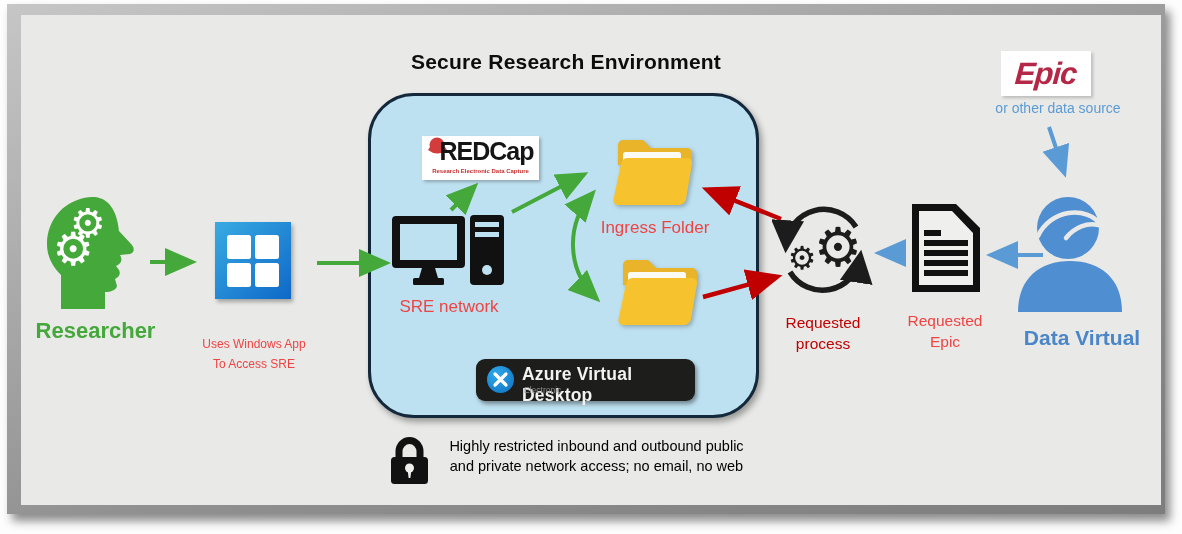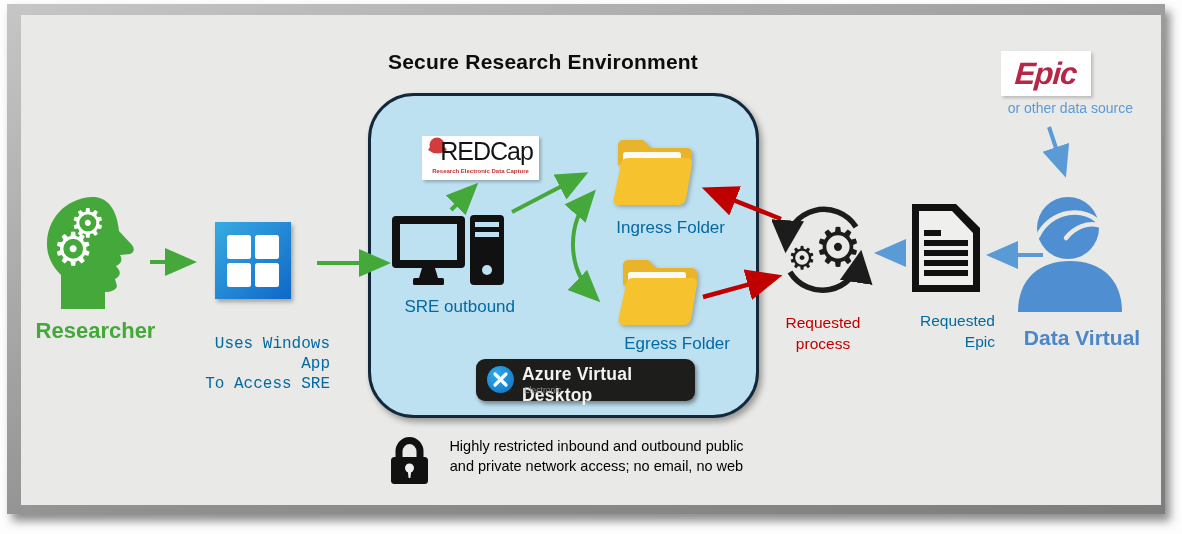--- a/index.html
+++ b/index.html
@@ -6,23 +6,23 @@
   #stage{position:relative;width:1182px;height:534px;overflow:hidden;
          font-family:"Liberation Sans",sans-serif;background:#fdfdfd;}
   
   #frame{position:absolute;left:7px;top:4px;width:1158px;height:510px;
          background:linear-gradient(160deg,#c6c6c6,#909090 60%,#7d7d7d);
          box-shadow:5px 7px 9px rgba(0,0,0,.45);}
   #canvas-bg{position:absolute;left:21px;top:15px;width:1140px;height:490px;
          background:var(--background,#e9e9e7);}
 
   .abs{position:absolute;}
-  .lbl{color:#0369a1;text-align:right;}
-
-  #diagram-title{left:348px;top:50px;width:390px;font-size:21px;font-weight:bold;
+  .lbl{color:#ef4444;text-align:center;}
+
+  #diagram-title{left:371px;top:50px;width:390px;font-size:21px;font-weight:bold;
          color:#0d0d0d;text-align:center;letter-spacing:.2px;}
 
   #sre-box{left:368px;top:93px;width:385px;height:319px;border-radius:46px;
          background:var(--sre-box-fill,#bee1f1);border:3px solid var(--sre-box-border,#13293b);
          box-shadow:3px 4px 6px rgba(0,0,0,.35);}
 
   #arrows{left:0;top:0;width:1182px;height:534px;pointer-events:none;}
   .stroke-green{stroke:var(--green,#45a83a);}
   .stroke-red{stroke:var(--red,#c00000);}
   .stroke-blue{stroke:var(--blue-arrow,#5b9bd5);}
@@ -37,31 +37,31 @@
   #researcher-label{left:13px;top:318px;width:165px;font-size:22px;font-weight:bold;
          color:var(--green,#45a83a);text-align:center;}
 
   
   #windows-icon{left:215px;top:222px;width:76px;height:77px;
          background:linear-gradient(135deg,#38abe2,#0f68c8);
          box-shadow:2px 3px 4px rgba(0,0,0,.3);
          display:flex;align-items:center;justify-content:center;}
   #windows-icon .panes{display:grid;grid-template-columns:24px 24px;grid-template-rows:24px 24px;gap:4px;}
   #windows-icon .pane{background:#fff;border-radius:2.5px;}
-  #windows-label{left:178px;top:334px;width:152px;font-size:16px;line-height:20px;font-family:Liberation Mono, monospace;}
+  #windows-label{left:178px;top:334px;width:152px;font-size:12px;line-height:20px;}
 
   
   #desktop-icon{left:392px;top:212px;width:112px;height:74px;}
   #desktop-label{left:383px;top:297px;width:132px;font-size:17px;}
 
   
   #redcap-logo{left:422px;top:136px;width:117px;height:44px;background:#fff;
          box-shadow:2px 2px 3px rgba(0,0,0,.25);}
   #redcap-name{position:absolute;left:12px;top:1px;width:105px;text-align:center;
-         font-size:25px;font-weight:normal;color:#151515;letter-spacing:-1px;}
+         font-size:25px;font-weight:bold;color:#151515;letter-spacing:-1px;}
   #redcap-tagline{position:absolute;left:0;top:32px;width:117px;text-align:center;
          font-size:6px;font-weight:bold;color:#c62f2f;}
   #redcap-cap{position:absolute;left:5px;top:0px;width:22px;height:22px;}
 
   
   #ingress-folder-icon{left:613px;top:136px;width:83px;height:71px;filter:drop-shadow(2px 2px 2px rgba(0,0,0,.25));}
   #egress-folder-icon{left:618px;top:256px;width:83px;height:71px;filter:drop-shadow(2px 2px 2px rgba(0,0,0,.25));}
   #ingress-label{left:585px;top:218px;width:140px;font-size:17px;}
   #egress-label{left:590px;top:334px;width:140px;font-size:17px;}
 
@@ -85,21 +85,21 @@
   
   #steward-icon{left:1014px;top:194px;width:112px;height:118px;}
   #steward-label{left:992px;top:326px;width:180px;font-size:21px;font-weight:bold;
          color:var(--steward-text,#4a86c8);text-align:center;}
 
   
   #epic-logo{left:1001px;top:51px;width:90px;height:45px;background:#fff;
          display:flex;align-items:center;justify-content:center;box-shadow:2px 2px 3px rgba(0,0,0,.2);}
   #epic-name{font-size:31px;font-weight:bold;font-style:italic;color:var(--epic-red,#b52747);
          letter-spacing:-1px;transform:skewX(-4deg);}
-  #epic-caption{left:983px;top:100px;width:150px;font-size:14px;color:var(--blue-arrow,#5b9bd5);text-align:right;}
+  #epic-caption{left:983px;top:100px;width:150px;font-size:14px;color:var(--blue-arrow,#5b9bd5);text-align:center;}
 
   
   #lock-icon{left:389px;top:436px;width:41px;height:50px;}
   #security-note{left:443px;top:437px;width:307px;font-size:14.5px;line-height:19.5px;color:#000000;text-align:center;}
 </style>
 </head>
 <body>
 
 <div id="stage">
   <div id="frame"></div>
@@ -165,21 +165,21 @@
       <rect x="0" y="4" width="73" height="52" rx="4"></rect>
       <rect x="8" y="12" width="57" height="36" fill="#bee1f1"></rect>
       <polygon points="30,56 43,56 46,66 27,66"></polygon>
       <rect x="21" y="66" width="31" height="7" rx="1.5"></rect>
       <rect x="78" y="3" width="34" height="70" rx="4"></rect>
       <rect x="83" y="10" width="24" height="5" fill="#bee1f1"></rect>
       <rect x="83" y="20" width="24" height="5" fill="#bee1f1"></rect>
       <circle cx="95" cy="58" r="5" fill="#bee1f1"></circle>
     </g>
   </svg>
-  <div class="abs lbl" id="desktop-label">SRE outbound</div>
+  <div class="abs lbl" id="desktop-label">SRE network</div>
 
   <div class="abs" id="redcap-logo">
     <svg id="redcap-cap" viewBox="0 0 22 22">
       <circle cx="10" cy="9" r="7.5" fill="#d23c3c"></circle>
       <path d="M3,11 Q10,17 18,11 L20,14 Q10,21 1,14 Z" fill="#d23c3c"></path>
     </svg>
     <div id="redcap-name">REDCap</div>
     <div id="redcap-tagline">Research Electronic Data Capture</div>
   </div>
 
@@ -188,21 +188,20 @@
     <rect x="10" y="16" width="58" height="11" rx="2.5" fill="#fbfbf4"></rect>
     <path d="M16,22 H74 a5,5 0 0 1 5,6 L73,63 a7,7 0 0 1 -7,6 H5 a4.5,4.5 0 0 1 -4.5,-5.5 L8,28 a7,7 0 0 1 8,-6 Z" fill="#f6c32f"></path>
   </svg>
   <div class="abs lbl" id="ingress-label">Ingress Folder</div>
 
   <svg class="abs" id="egress-folder-icon" viewBox="0 0 83 71">
     <path d="M5,9 a5,5 0 0 1 5,-5 h20 l8,8 h36 a5,5 0 0 1 5,5 v12 H5 Z" fill="#e9b32a"></path>
     <rect x="10" y="16" width="58" height="11" rx="2.5" fill="#fbfbf4"></rect>
     <path d="M16,22 H74 a5,5 0 0 1 5,6 L73,63 a7,7 0 0 1 -7,6 H5 a4.5,4.5 0 0 1 -4.5,-5.5 L8,28 a7,7 0 0 1 8,-6 Z" fill="#f6c32f"></path>
   </svg>
-  <div class="abs lbl" id="egress-label">Egress Folder</div>
 
   <div class="abs" id="azure-badge">
     <div id="avd-icon">
       <svg viewBox="0 0 27 27" width="27" height="27">
         <path d="M8,8 L19,19 M19,8 L8,19" stroke="#ffffff" stroke-width="3.2" stroke-linecap="round" fill="none"></path>
       </svg>
     </div>
     <div id="azure-product">Azure Virtual Desktop</div>
     <div id="azure-company">Electronic</div>
   </div>

